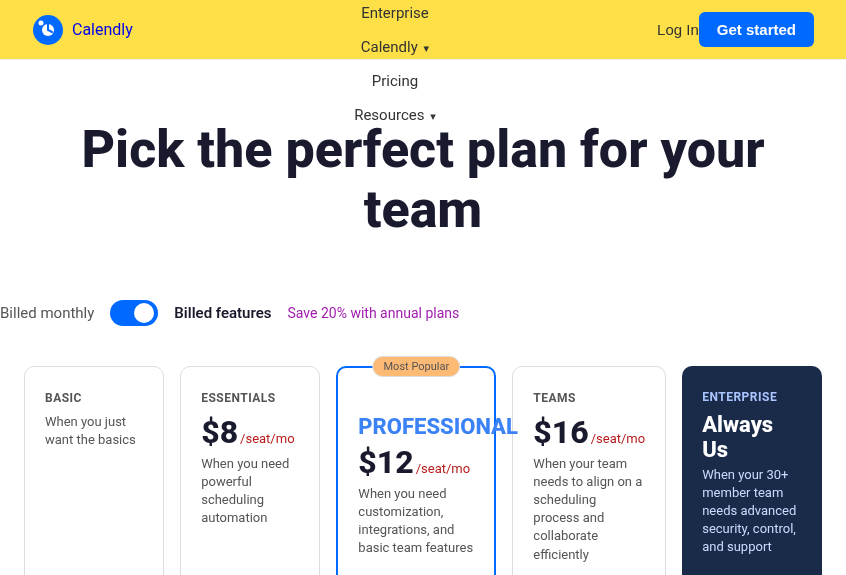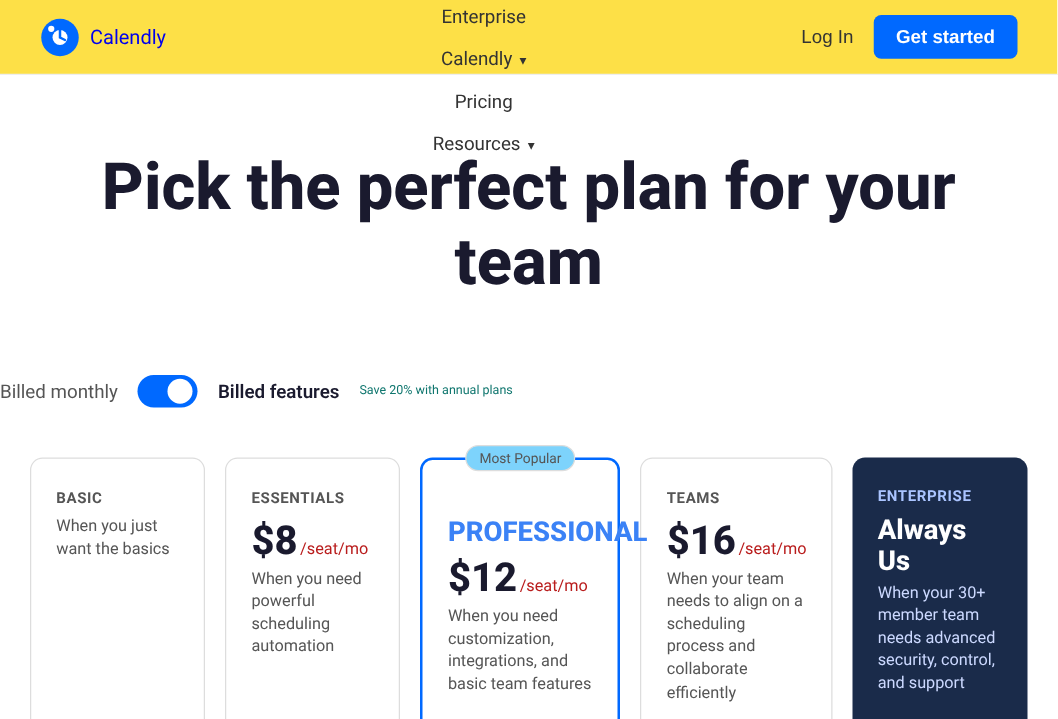--- a/index.html
+++ b/index.html
@@ -8,21 +8,21 @@
     
     nav {
       display: flex; align-items: center; justify-content: space-between;
       padding: 0 32px; height: 60px; border-bottom: 1px solid #eee;
       position: sticky; top: 0; background: #fde047; z-index: 100;
     }
     .nav-logo { display: flex; align-items: center; gap: 8px; text-decoration: none; }
     .nav-logo-icon { width: 32px; height: 32px; }
     .nav-links { display: flex; align-items: center; gap: 16px; flex-direction: column; }
     .nav-links a { text-decoration: none; color: #333; font-size: 15px; }
-    .nav-right { display: flex; align-items: center; gap: 16px; }
+    .nav-right { display: flex; align-items: center; }
     .login-btn { background: none; border: none; cursor: pointer; font-size: 15px; color: #333; }
     .get-started-btn {
       background: #0069ff; color: #fff; border: none; border-radius: 6px;
       padding: 9px 18px; font-size: 15px; font-weight: 600; cursor: pointer; text-align: right;
     }
     .dropdown-arrow { font-size: 11px; margin-left: 2px; }
 
     
     .hero { text-align: center; padding: 60px 20px 40px; }
     .hero h1 { font-size: 52px; font-weight: 800; color: #1a1a2e; line-height: 1.15; }
@@ -32,34 +32,34 @@
     .billing-label { font-size: 15px; color: #555; }
     .billing-label.active { color: #1a1a2e; font-weight: 600; }
     .toggle-track {
       width: 48px; height: 26px; background: #0069ff; border-radius: 13px;
       position: relative; cursor: pointer;
     }
     .toggle-thumb {
       width: 20px; height: 20px; background: #fff; border-radius: 50%;
       position: absolute; top: 3px; right: 4px; transition: left 0.2s;
     }
-    .save-badge { font-size: 10px; color: #0f766e; }
+    .save-badge { font-size: 14px; color: #a21caf; }
 
     
     .cards-container { display: flex; gap: 16px; padding: 0 24px 40px; justify-content: center; }
     .card {
       background: #fff; border: 1px solid #ddd; border-radius: 10px;
       padding: 24px 20px; width: 160px; min-height: 260px;
       display: flex; flex-direction: column;
     }
     .card.featured { border: 2px solid #0069ff; position: relative; }
     .card.enterprise { background: #1a2b4a; color: #fff; border: none; width: 160px; }
     .most-popular {
       position: absolute; top: -12px; left: 50%; transform: translateX(-50%);
-      background: #7dd3fc; border: 1px solid #ddd; border-radius: 12px;
+      background: #fdba74; border: 1px solid #ddd; border-radius: 12px;
       font-size: 11px; color: #555; padding: 3px 10px; white-space: nowrap;
     }
     .card-tier { font-size: 12px; font-weight: 700; color: #555; letter-spacing: 0.5px; margin-bottom: 8px; }
     .card-tier.enterprise-tier { color: #aac4ff; }
     .card-name { font-size: 22px; font-weight: 800; color: #3b82f6; margin-bottom: 4px; }
     .card-name.enterprise-name { color: #fff; }
     .card-price { display: flex; align-items: baseline; gap: 2px; margin-bottom: 4px; }
     .price-amount { font-size: 32px; font-weight: 800; color: #1a1a2e; }
     .price-unit { font-size: 13px; color: #b91c1c; }
     .card-desc { font-size: 13px; color: #555; line-height: 1.4; flex: 1; }

